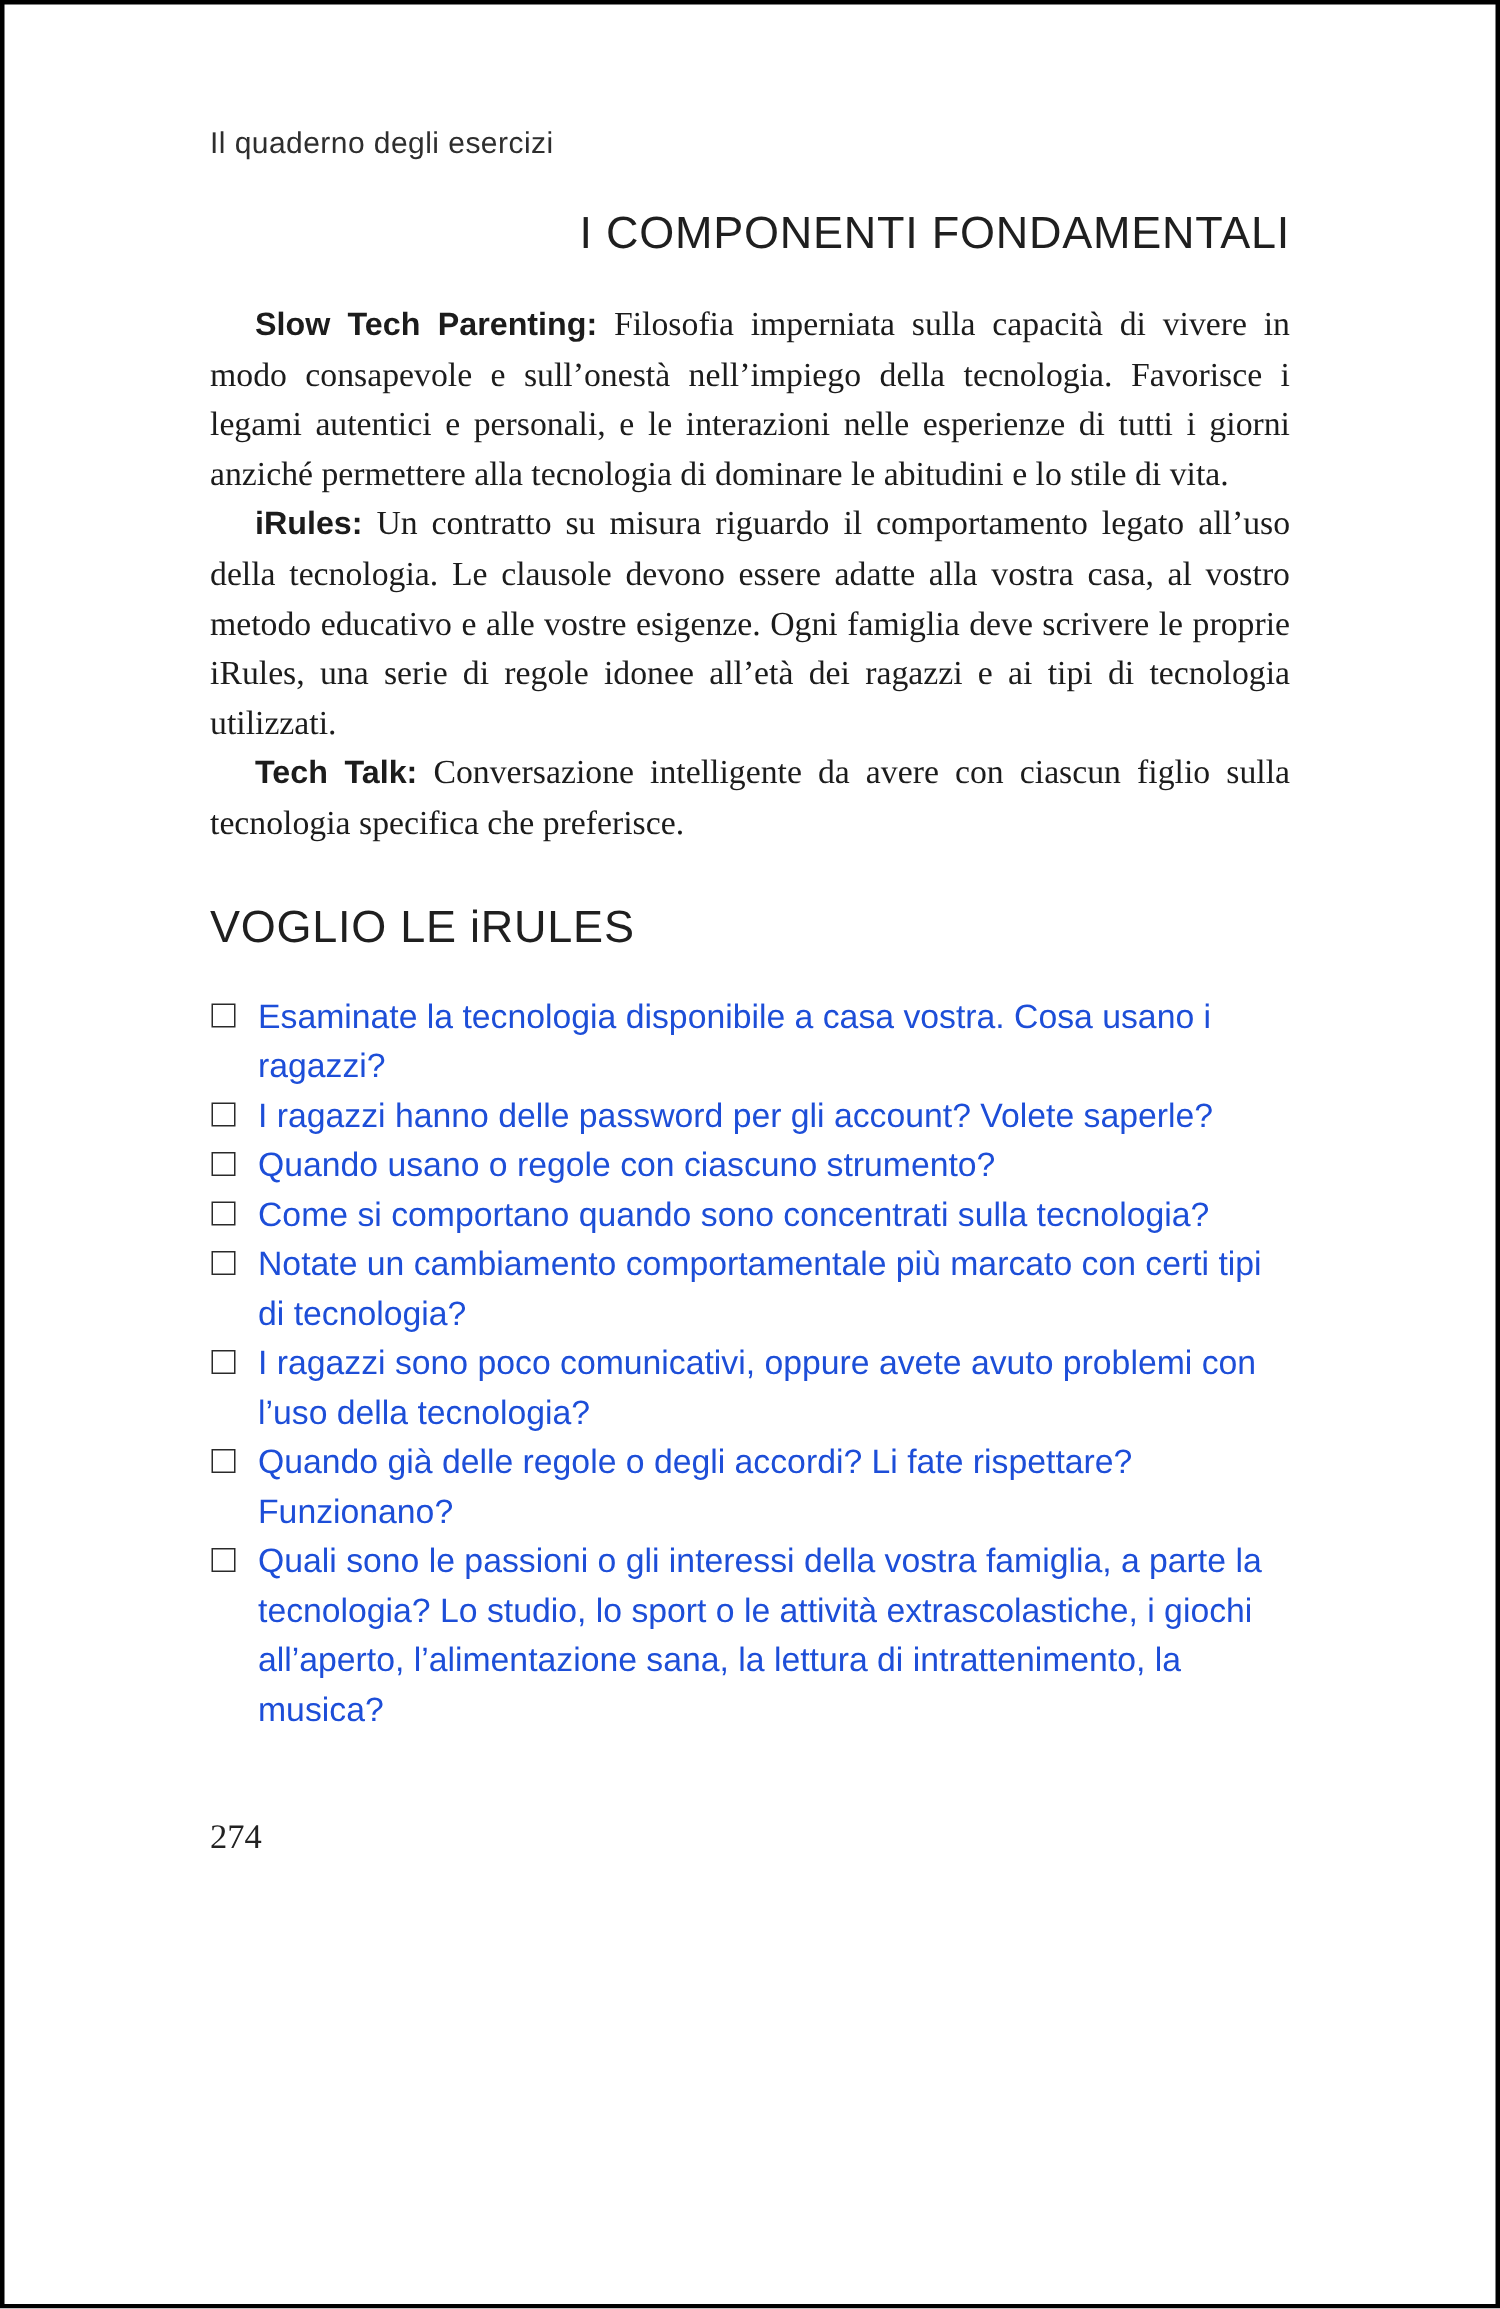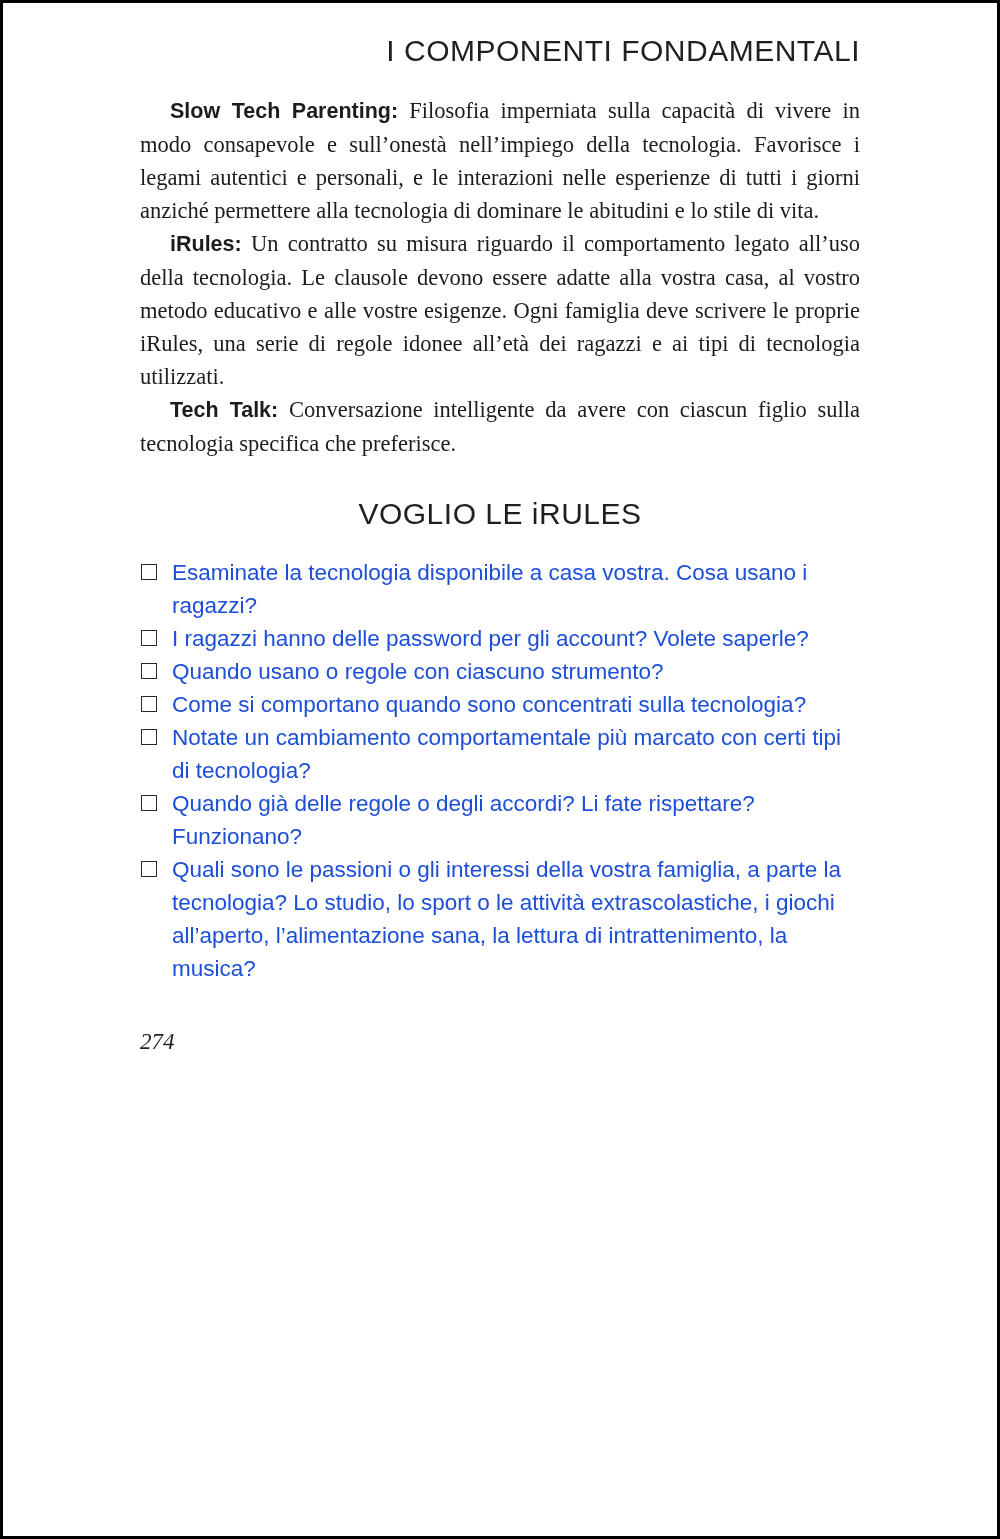--- a/index.html
+++ b/index.html
@@ -41,21 +41,21 @@
     text-indent: 30px;
     color: #1c1c1c;
   }
   .para .lead {
     font-family: "Liberation Sans", sans-serif;
     font-weight: 700;
     font-size: 21.5px;
   }
   .section-heading {
     margin-top: 36px;
-    text-align: center;
+    text-align: left;
     font-family: "Liberation Sans", sans-serif;
     font-weight: 400;
     font-size: 30px;
     letter-spacing: 0.5px;
     line-height: 36px;
     color: #1f1f1f;
   }
   .checklist {
     margin-top: 24px;
     list-style: none;
@@ -71,32 +71,32 @@
   .checkbox {
     position: absolute;
     left: 1px;
     top: 7.5px;
     width: 16px;
     height: 16px;
     border: 1.5px solid #2a2a2a;
     background: #ffffff;
   }
   .page-number {
-    margin-top: 44px;
+    margin-top: 56px;
     font-family: "Liberation Serif", serif;
     font-size: 23px;
     color: #222222;
-    font-style: italic;
   }
 </style>
 </head>
 <body>
 
 <div class="page">
 
+  <div class="running-head">Il quaderno degli esercizi</div>
 
   <h1 class="chapter-title">I COMPONENTI FONDAMENTALI</h1>
 
   <div class="intro">
     <p class="para">
       <span class="lead">Slow Tech Parenting:</span>
       <span>Filosofia imperniata sulla capacità di vivere in modo consapevole e sull’onestà nell’impiego della tecnologia. Favorisce i legami autentici e personali, e le interazioni nelle esperienze di tutti i giorni anziché permettere alla tecnologia di dominare le abitudini e lo stile di vita.</span>
     </p>
     <p class="para">
       <span class="lead">iRules:</span>
@@ -128,20 +128,21 @@
     <li class="check-item">
       <span class="checkbox"></span>
       <span>Come si comportano quando sono concentrati sulla tecnologia?</span>
     </li>
     <li class="check-item">
       <span class="checkbox"></span>
       <span>Notate un cambiamento comportamentale più marcato con certi tipi di tecnologia?</span>
     </li>
     <li class="check-item">
       <span class="checkbox"></span>
+      <span>I ragazzi sono poco comunicativi, oppure avete avuto problemi con l’uso della tecnologia?</span>
     </li>
     <li class="check-item">
       <span class="checkbox"></span>
       <span>Quando già delle regole o degli accordi? Li fate rispettare? Funzionano?</span>
     </li>
     <li class="check-item">
       <span class="checkbox"></span>
       <span>Quali sono le passioni o gli interessi della vostra famiglia, a parte la tecnologia? Lo studio, lo sport o le attività extrascolastiche, i giochi all’aperto, l’alimentazione sana, la lettura di intrattenimento, la musica?</span>
     </li>
   </ul>

